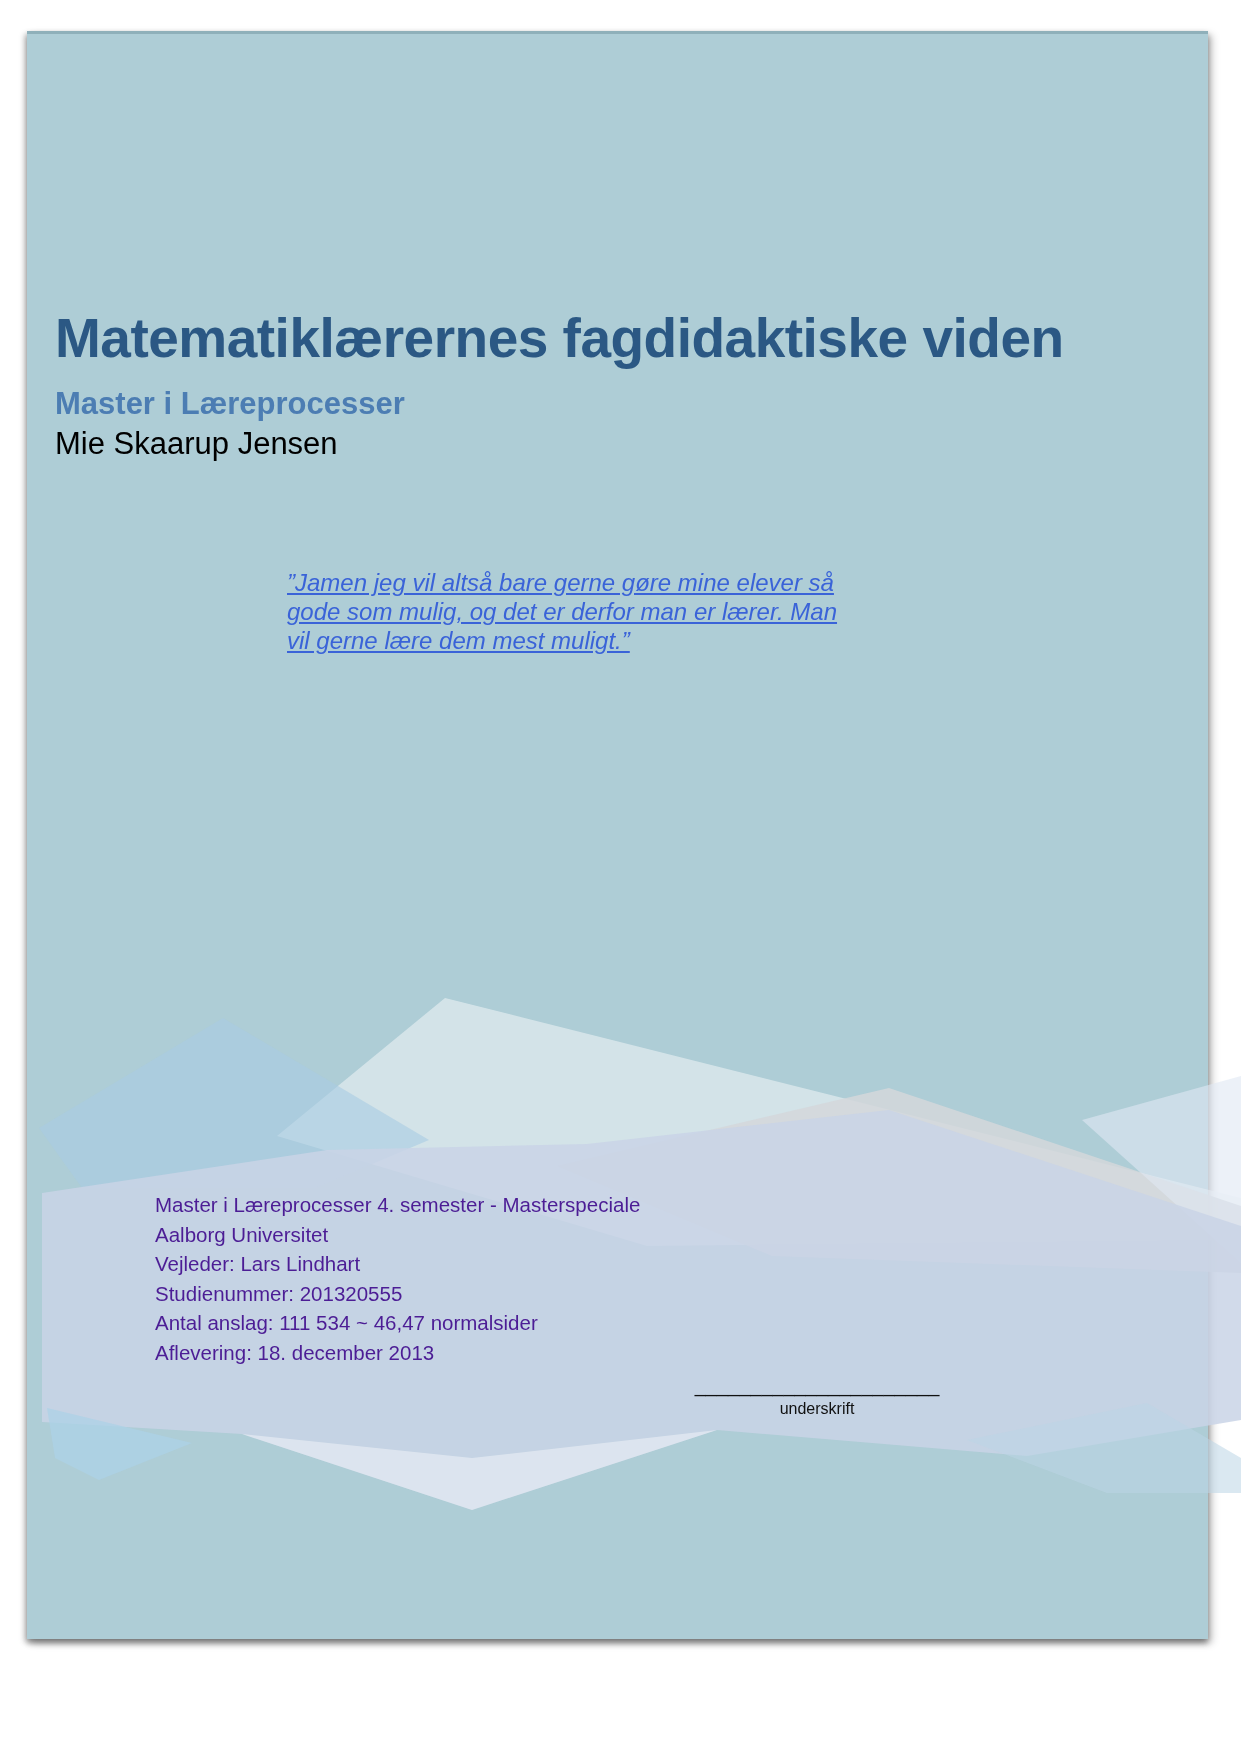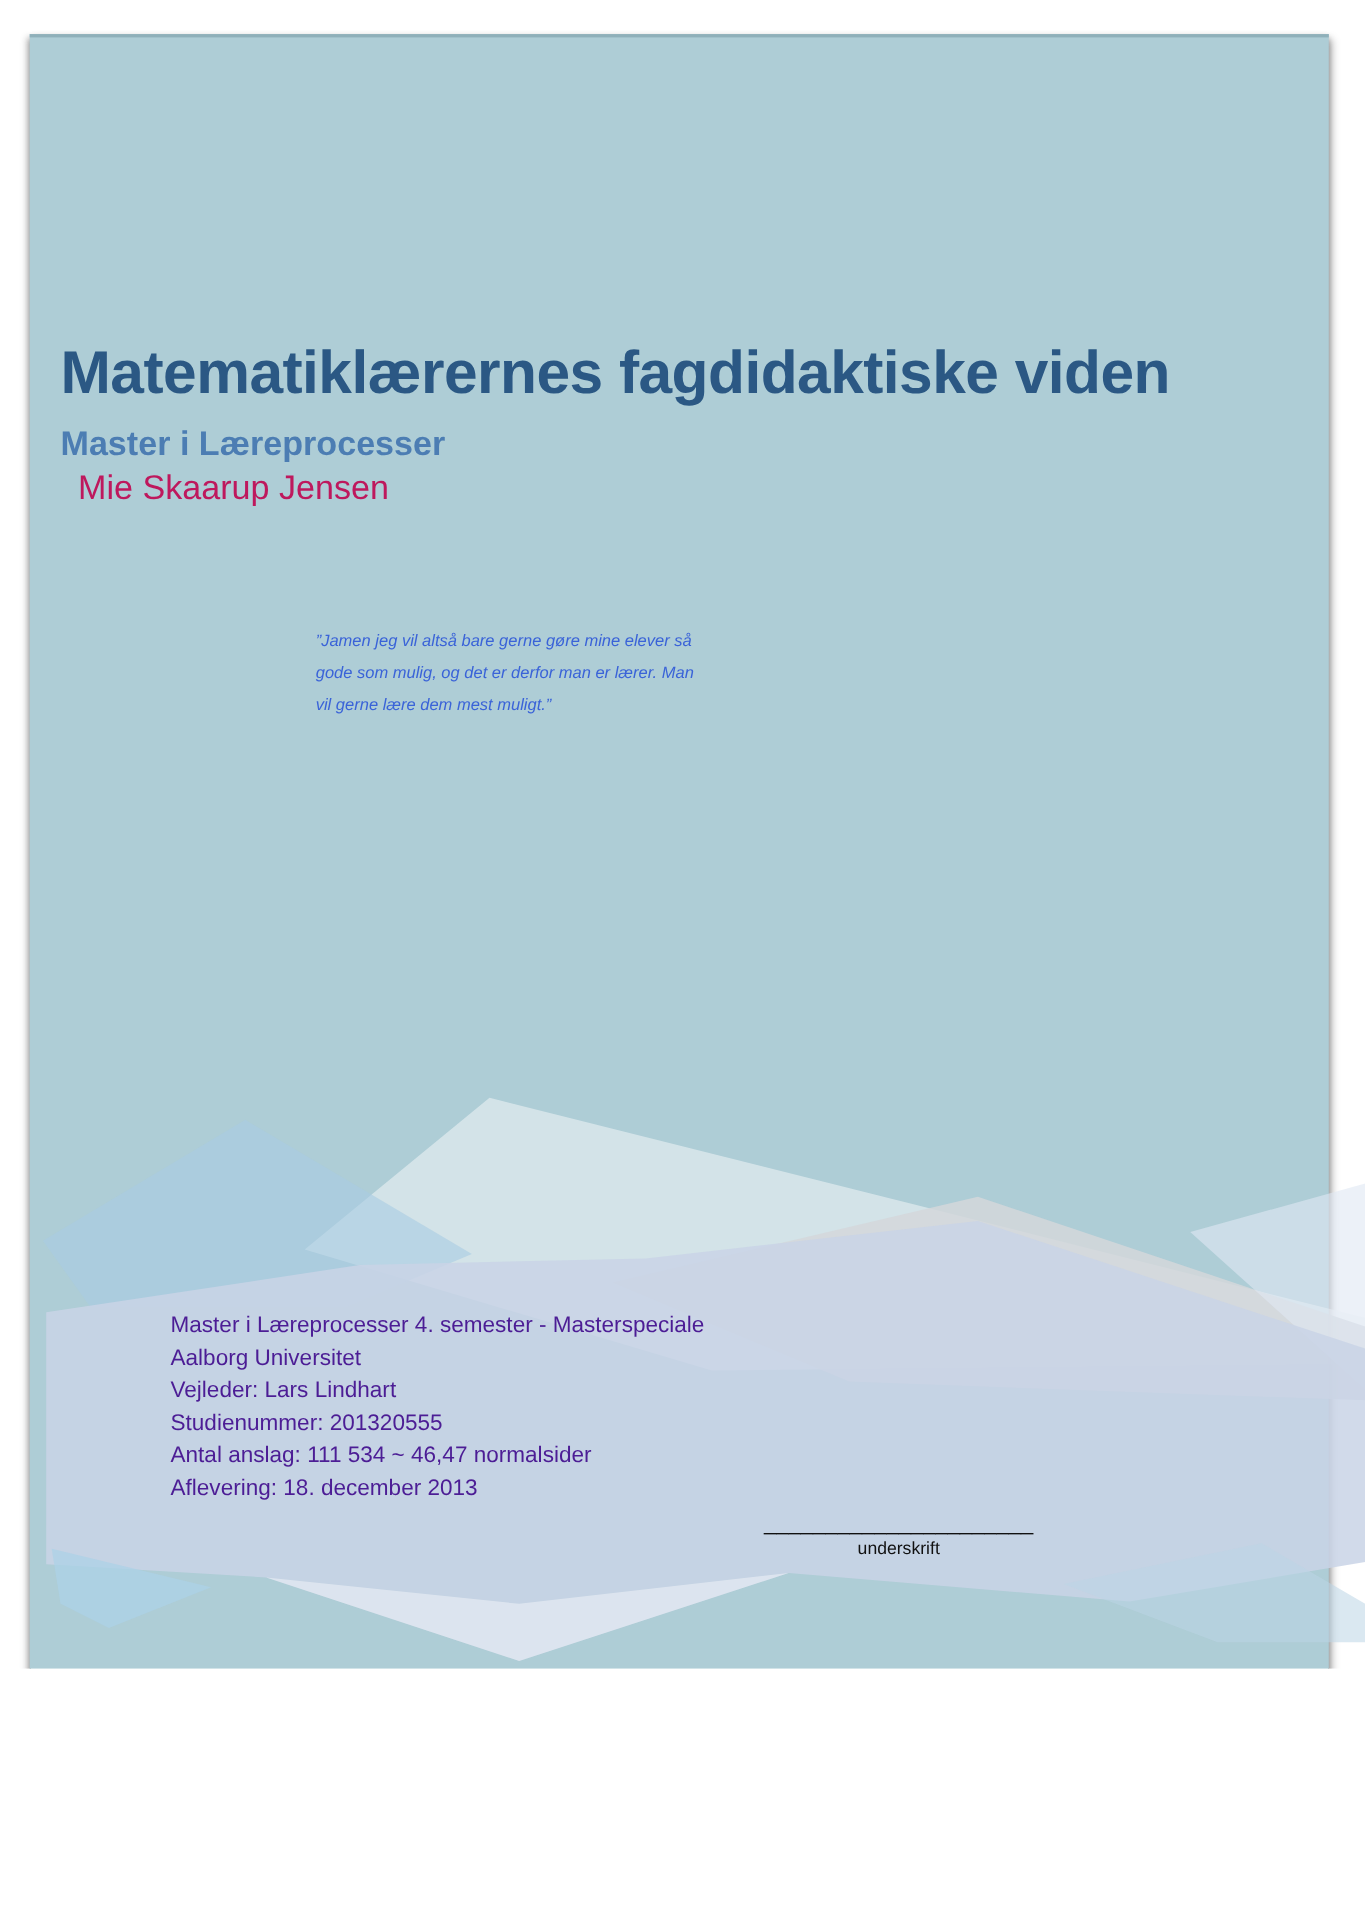--- a/index.html
+++ b/index.html
@@ -4,21 +4,21 @@
 <style>
   html, body {
     margin: 0;
     padding: 0;
     background: #ffffff;
     font-family: "Liberation Sans", sans-serif;
   }
   .canvas {
     position: relative;
     width: 1241px;
-    height: 1517px;
+    height: 1755px;
     background: #ffffff;
     overflow: hidden;
   }
   .page {
     position: absolute;
     left: 27px;
     top: 31px;
     width: 1181px;
     height: 1608px;
     background: #AECDD6;
@@ -52,24 +52,25 @@
     left: 28px;
     top: 392px;
     font-size: 31px;
     white-space: nowrap;
     z-index: 2;
   }
   .quote-block {
     position: absolute;
     left: 260px;
     top: 534px;
-    font-size: 15px;
+    font-size: 24px;
     font-style: italic;
     line-height: 29px;
     z-index: 2;
+    text-decoration: underline;
   }
   .quote-block div { white-space: nowrap; }
   .band-svg {
     position: absolute;
     left: 0;
     top: 954px;
     width: 1214px;
     height: 530px;
     z-index: 1;
     overflow: visible;
@@ -108,21 +109,21 @@
 </head>
 <body>
 
 <div class="canvas">
   <div class="page" style="background: rgb(174, 205, 214);">
 
     <div class="page-title" style="color: rgb(43, 88, 132);">Matematiklærernes fagdidaktiske viden</div>
 
     <div class="page-subtitle" style="color: rgb(76, 125, 179);">Master i Læreprocesser</div>
 
-    <div class="page-author" style="color: #be185d; margin-left: 16px;">Mie Skaarup Jensen</div>
+    <div class="page-author" style="color: #000000;">Mie Skaarup Jensen</div>
 
     <div class="quote-block" style="color: rgb(58, 99, 216);">
       <div>”Jamen jeg vil altså bare gerne gøre mine elever så</div>
       <div>gode som mulig, og det er derfor man er lærer. Man</div>
       <div>vil gerne lære dem mest muligt.”</div>
     </div>
 
     <svg class="band-svg" viewBox="0 0 1214 530" xmlns="http://www.w3.org/2000/svg">
       <polygon points="250,148 418,10 1214,210 1214,252 620,258" fill="#F2F5F8" fill-opacity="0.55"></polygon>
       <polygon points="12,140 196,30 402,152 288,200 55,200" fill="#A8CBE3" fill-opacity="0.6"></polygon>

